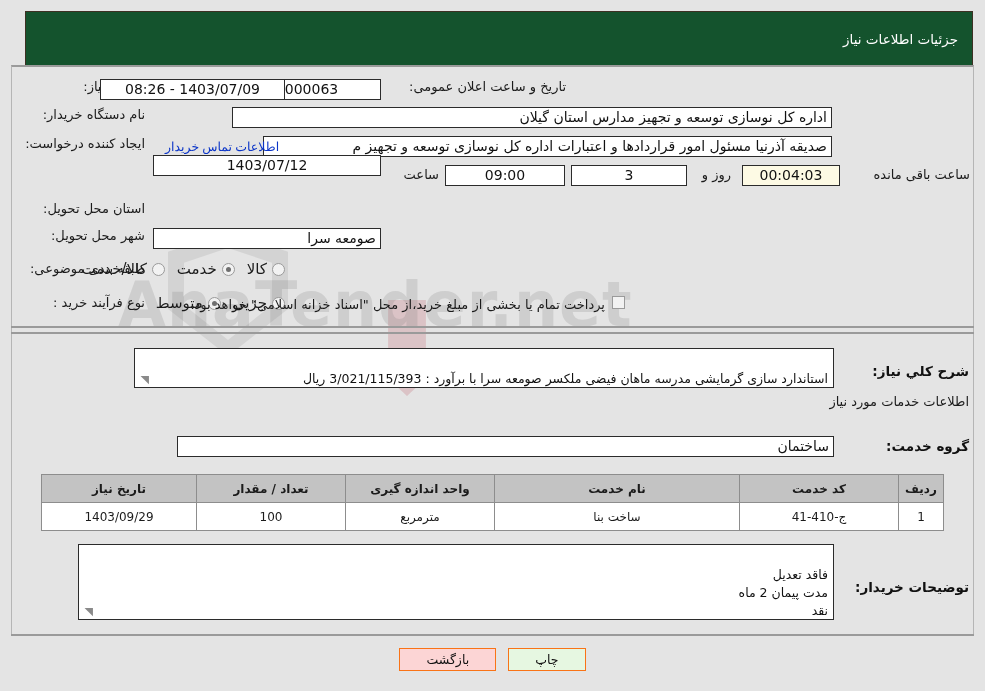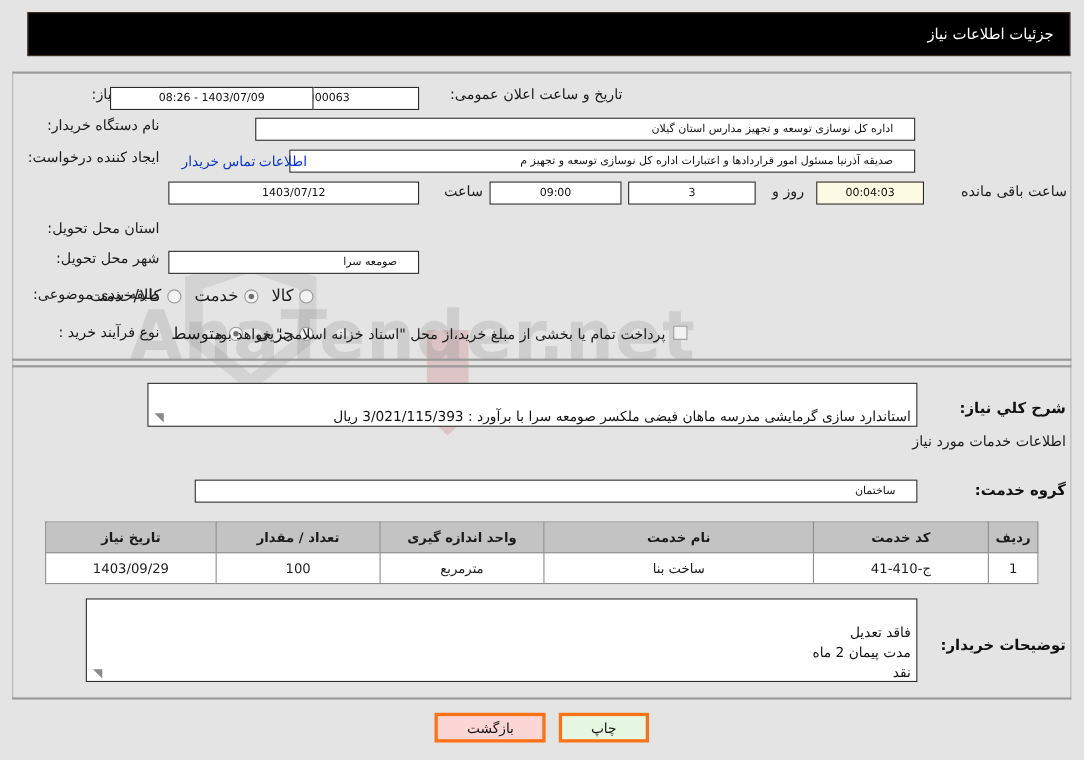--- a/index.html
+++ b/index.html
@@ -63,22 +63,22 @@
     background: rgba(200,120,130,0.30);
     clip-path: polygon(28% 0%, 72% 0%, 72% 58%, 100% 58%, 50% 100%, 0% 58%, 28% 58%);
   }
 
   
   .title-bar {
     position: absolute;
     left: 25px;
     top: 11px;
     width: 948px;
-    height: 40px;
-    background: #000000;
+    height: 56px;
+    background: #14532d;
     border: 1px solid #3d3023;
     box-sizing: border-box;
     display: flex;
     align-items: center;
     justify-content: flex-start;
     padding: 11px 14px;
     z-index: 3;
   }
   .title-bar .title-text {
     color: #ffffff;
@@ -128,23 +128,23 @@
     text-align: right;
     line-height: 1.25;
     white-space: normal;
   }
   .fld {
     background: #ffffff;
     border: 1px solid #2b2b2b;
     box-sizing: border-box;
     height: 21px;
     line-height: 19px;
-    font-size: 10px;
+    font-size: 14px;
     color: #111111;
-    padding: 0 19px;
+    padding: 0 4px;
     overflow: hidden;
     text-overflow: clip;
     white-space: nowrap;
   }
   .fld.center { text-align: center; }
   .fld.right  { text-align: right; }
   .fld.cream  { background: #fdfae4; }
 
   .plaintext {
     font-size: 13px;
@@ -274,21 +274,21 @@
     left: 0;
     top: 648px;
     width: 985px;
     display: flex;
     justify-content: center;
     gap: 12px;
     z-index: 7;
     direction: ltr;
   }
   .btn {
-    border: 3px solid #f97316;
+    border: 1px solid #f97316;
     font-size: 12.5px;
     color: #111111;
     padding: 3px 26px;
     cursor: pointer;
     min-width: 68px;
     text-align: right;
     box-sizing: border-box;
   }
   .btn.back  { background: #fcd5d5; }
   .btn.print { background: #e6f7e1; }
@@ -328,21 +328,21 @@
     <span class="lbl">نام دستگاه خریدار:</span>
   </div>
   <div class="fld right" style="position:absolute; left:232px; top:107px; width:600px; z-index:7;">اداره کل نوسازی  توسعه و تجهیز مدارس استان گیلان</div>
 
   <div class="row" style="right:840px; top:136px;">
     <span class="lbl">ایجاد کننده درخواست:</span>
   </div>
   <div class="fld right" style="position:absolute; left:263px; top:136px; width:569px; z-index:7;">صدیقه آذرنیا مسئول امور قراردادها و اعتبارات اداره کل نوسازی  توسعه و تجهیز م</div>
   <a class="link" style="position:absolute; left:165px; top:139px; z-index:8;font-family:Liberation Serif, serif;">اطلاعات تماس خریدار</a>
 
-  <div class="fld center" style="position:absolute; right:604px; top:165px; width:228px; z-index:7;">1403/07/12</div>
+  <div class="fld center" style="position:absolute; right:604px; top:155px; width:228px; z-index:7;">1403/07/12</div>
   <span class="plaintext" style="position:absolute; right:546px; top:167px; z-index:7;">ساعت</span>
   <div class="fld center" style="position:absolute; right:420px; top:165px; width:120px; z-index:7;">09:00</div>
   <div class="fld center" style="position:absolute; right:298px; top:165px; width:116px; z-index:7;">3</div>
   <span class="plaintext" style="position:absolute; right:254px; top:167px; z-index:7;">روز و</span>
   <div class="fld center cream" style="position:absolute; right:145px; top:165px; width:98px; z-index:7;">00:04:03</div>
   <span class="plaintext" style="position:absolute; right:15px; top:167px; z-index:7;">ساعت باقی مانده</span>
 
   <div class="row" style="right:840px; top:201px;">
     <span class="lbl">استان محل تحویل:</span>
   </div>

